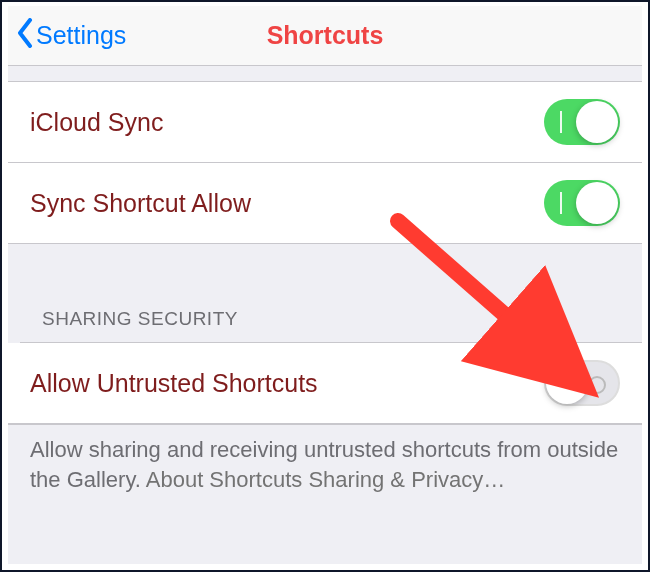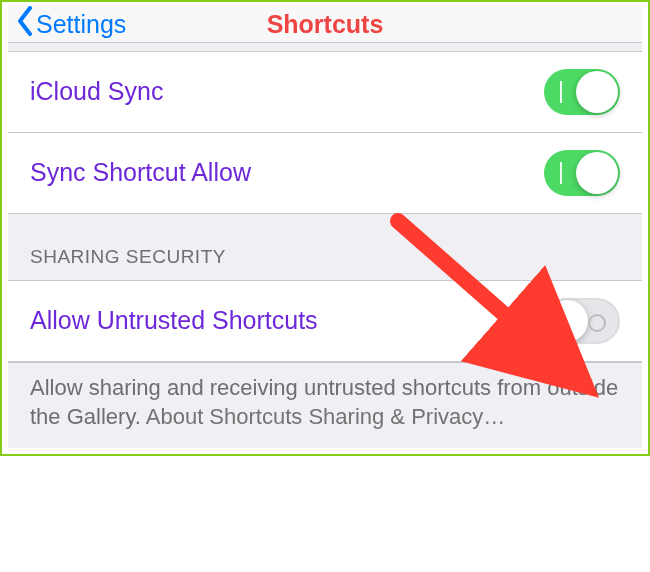--- a/index.html
+++ b/index.html
@@ -4,21 +4,21 @@
   <style>
     * { margin: 0; padding: 0; box-sizing: border-box; }
     body {
       font-family: -apple-system, BlinkMacSystemFont, "Helvetica Neue", sans-serif;
       background: #fff;
       width: 650px;
       height: 572px;
       position: relative;
       overflow: hidden;
     }
-    .outer-border { border: 2px solid #84cc16; width: 650px; height: 456px; position: relative; background: #fff; }
+    .outer-border { border: 2px solid #0f172a; width: 650px; height: 572px; position: relative; background: #fff; }
     .frame { position: absolute; left: 6px; top: 4px; right: 6px; bottom: 6px; background: #efeff4; display: flex; flex-direction: column; font-size: 24px; }
     .navbar {
       background: #f8f8f8;
       border-bottom: 1px solid #c8c7cc;
       height: 60px;
       display: flex;
       align-items: center;
       position: relative;
     }
     .back-btn {
@@ -43,21 +43,21 @@
     .spacer-top { height: 16px; background: #efeff4; border-bottom: 1px solid #c8c7cc; }
     .row {
       background: #fff;
       display: flex;
       align-items: center;
       justify-content: space-between;
       padding: 17px 22px;
       border-bottom: 1px solid #c8c7cc;
     }
     .row + .row { }
-    .row-label { color: #6d28d9; font-size: 25px; }
+    .row-label { color: #7f1d1d; font-size: 25px; }
     .toggle {
       width: 76px; height: 46px;
       border-radius: 23px;
       position: relative;
       flex-shrink: 0;
     }
     .toggle.on { background: #4cd964; }
     .toggle.off { background: #e5e5ea; border: 2px solid #ddd; }
     .toggle-knob {
       position: absolute;
@@ -86,20 +86,21 @@
       background: rgba(255,255,255,0.9);
     }
     .section-spacer { height: 64px; }
     .section-header {
       color: #6d6d72;
       font-size: 19px;
       letter-spacing: 0.5px;
       padding: 0 22px 12px;
       text-transform: uppercase;
       border-bottom: 1px solid #c8c7cc;
+      margin-left: 12px;
     }
     .footer-text {
       color: #6d6d72;
       font-size: 22px;
       line-height: 1.35;
       padding: 10px 22px 16px;
       border-top: 1px solid #c8c7cc;
       background: #efeff4;
     }
     .footer-text .link { color: #737373; }

